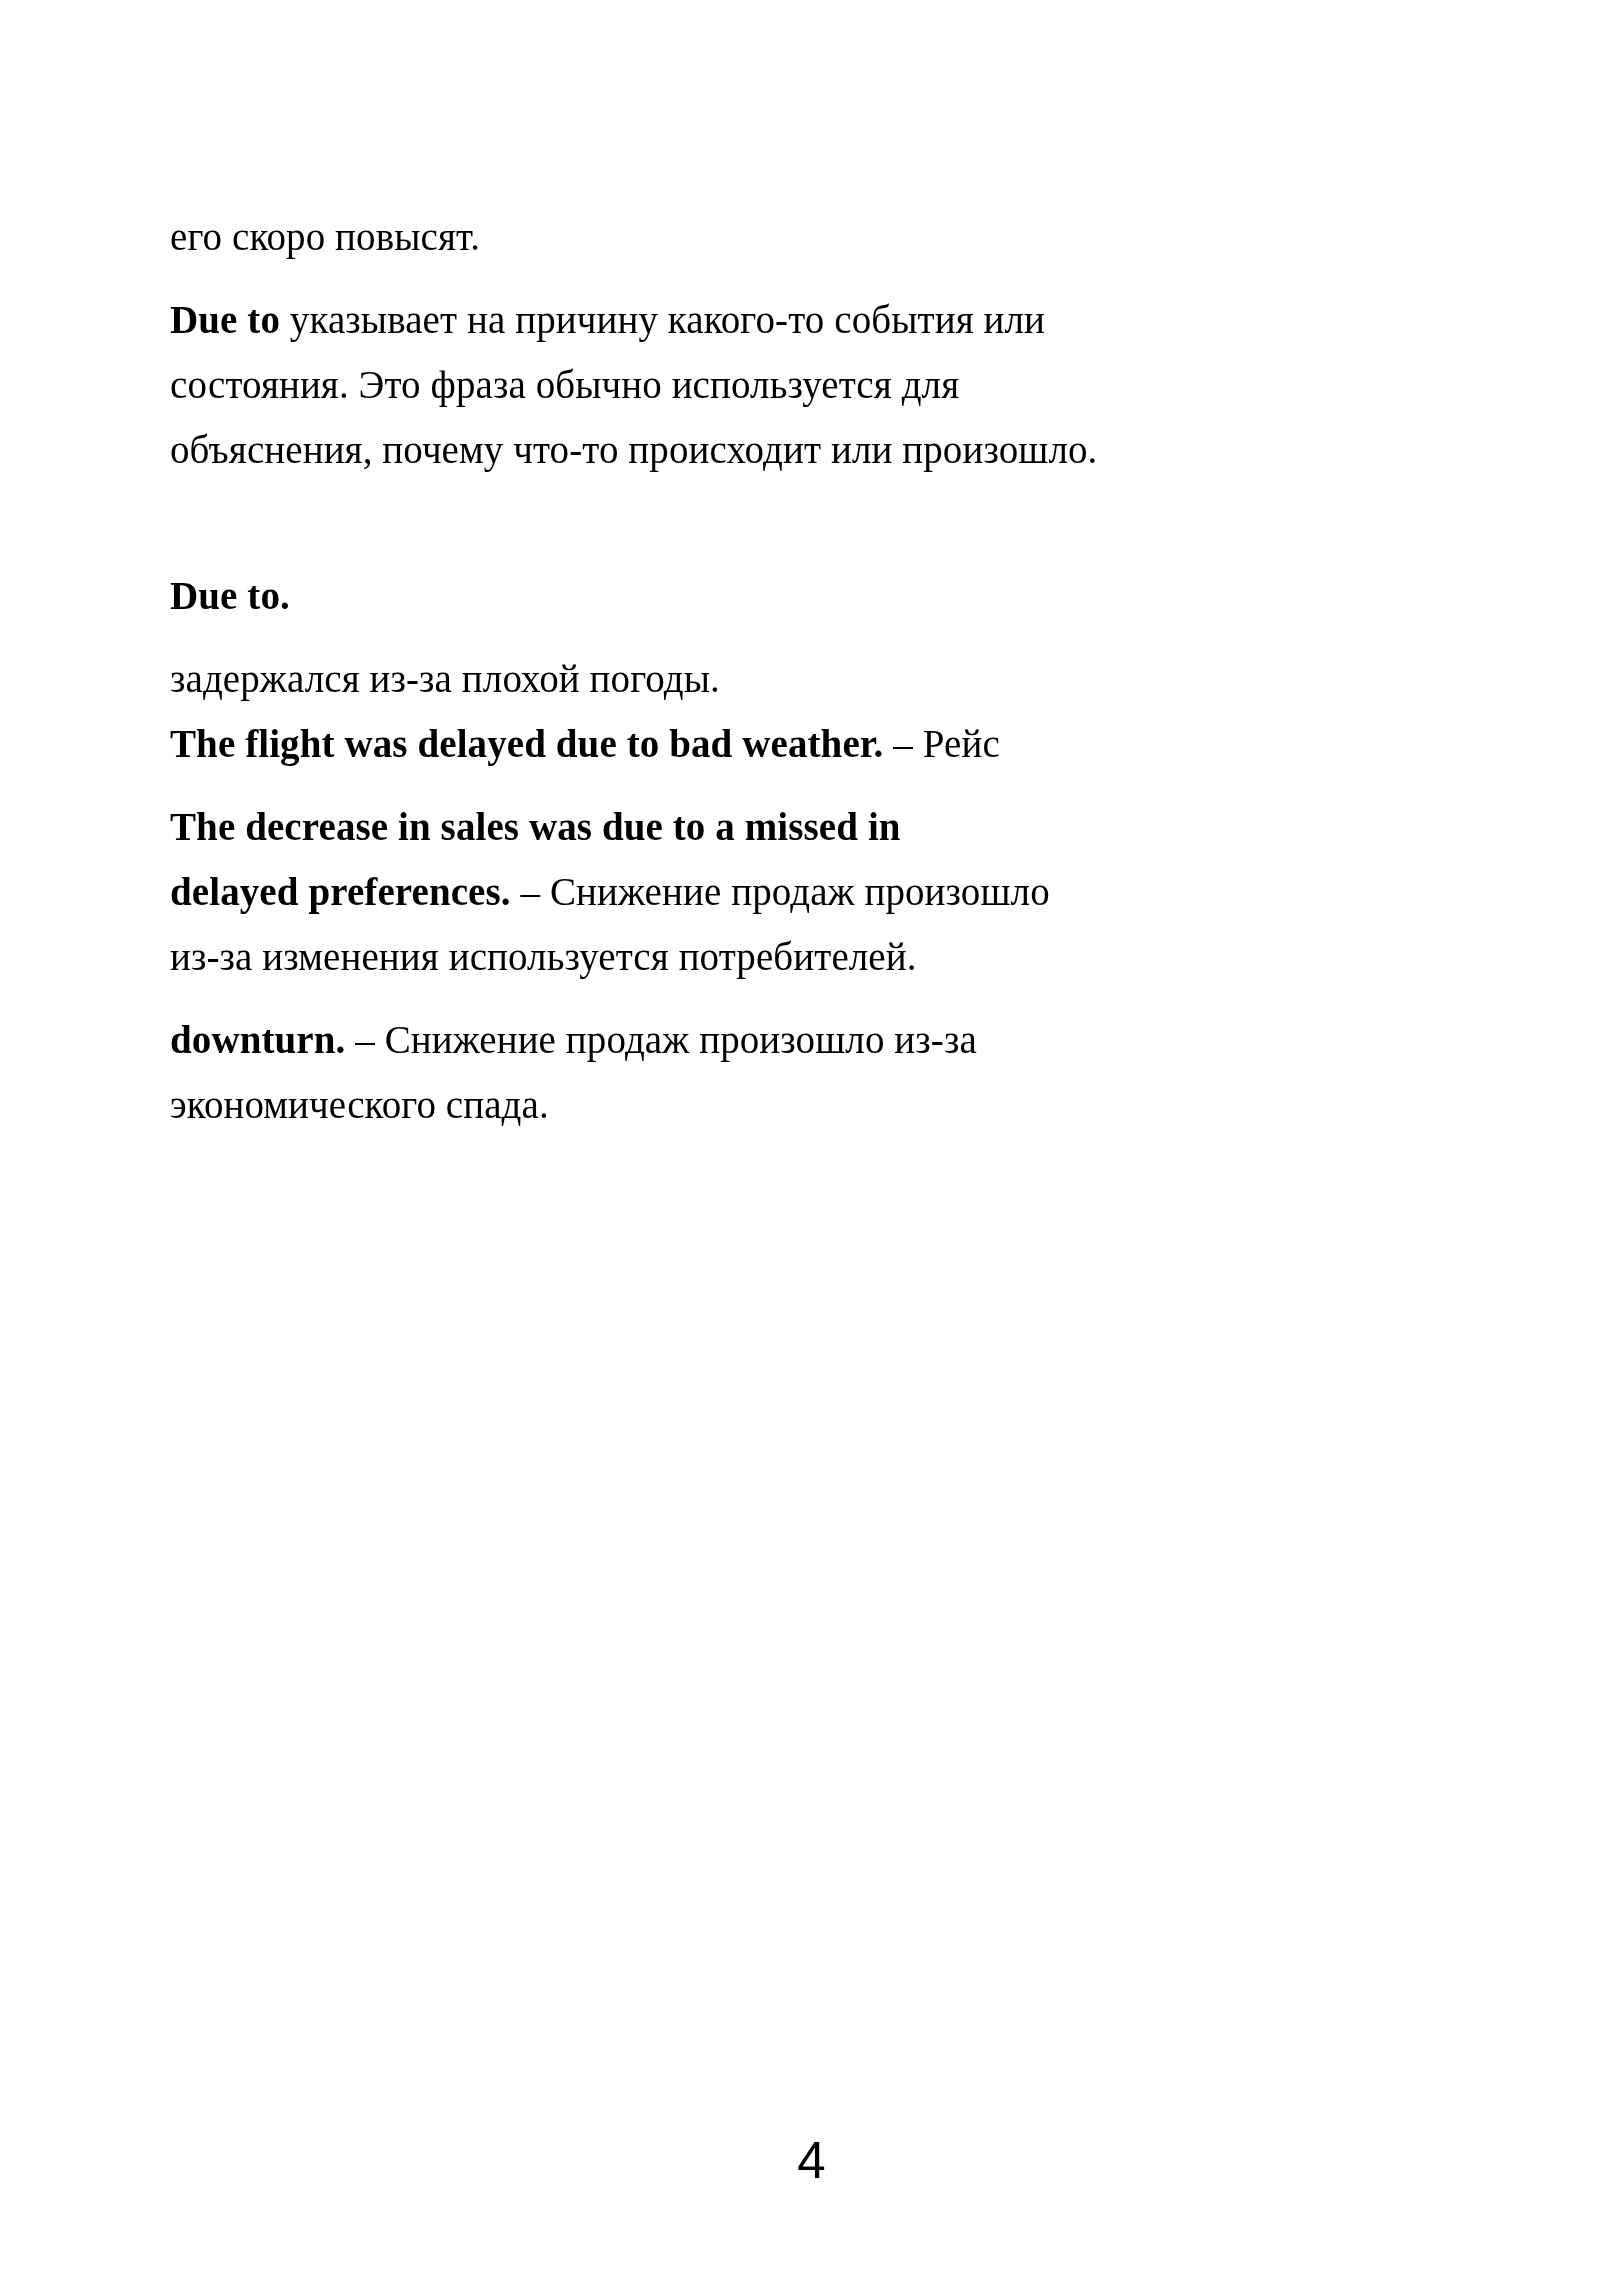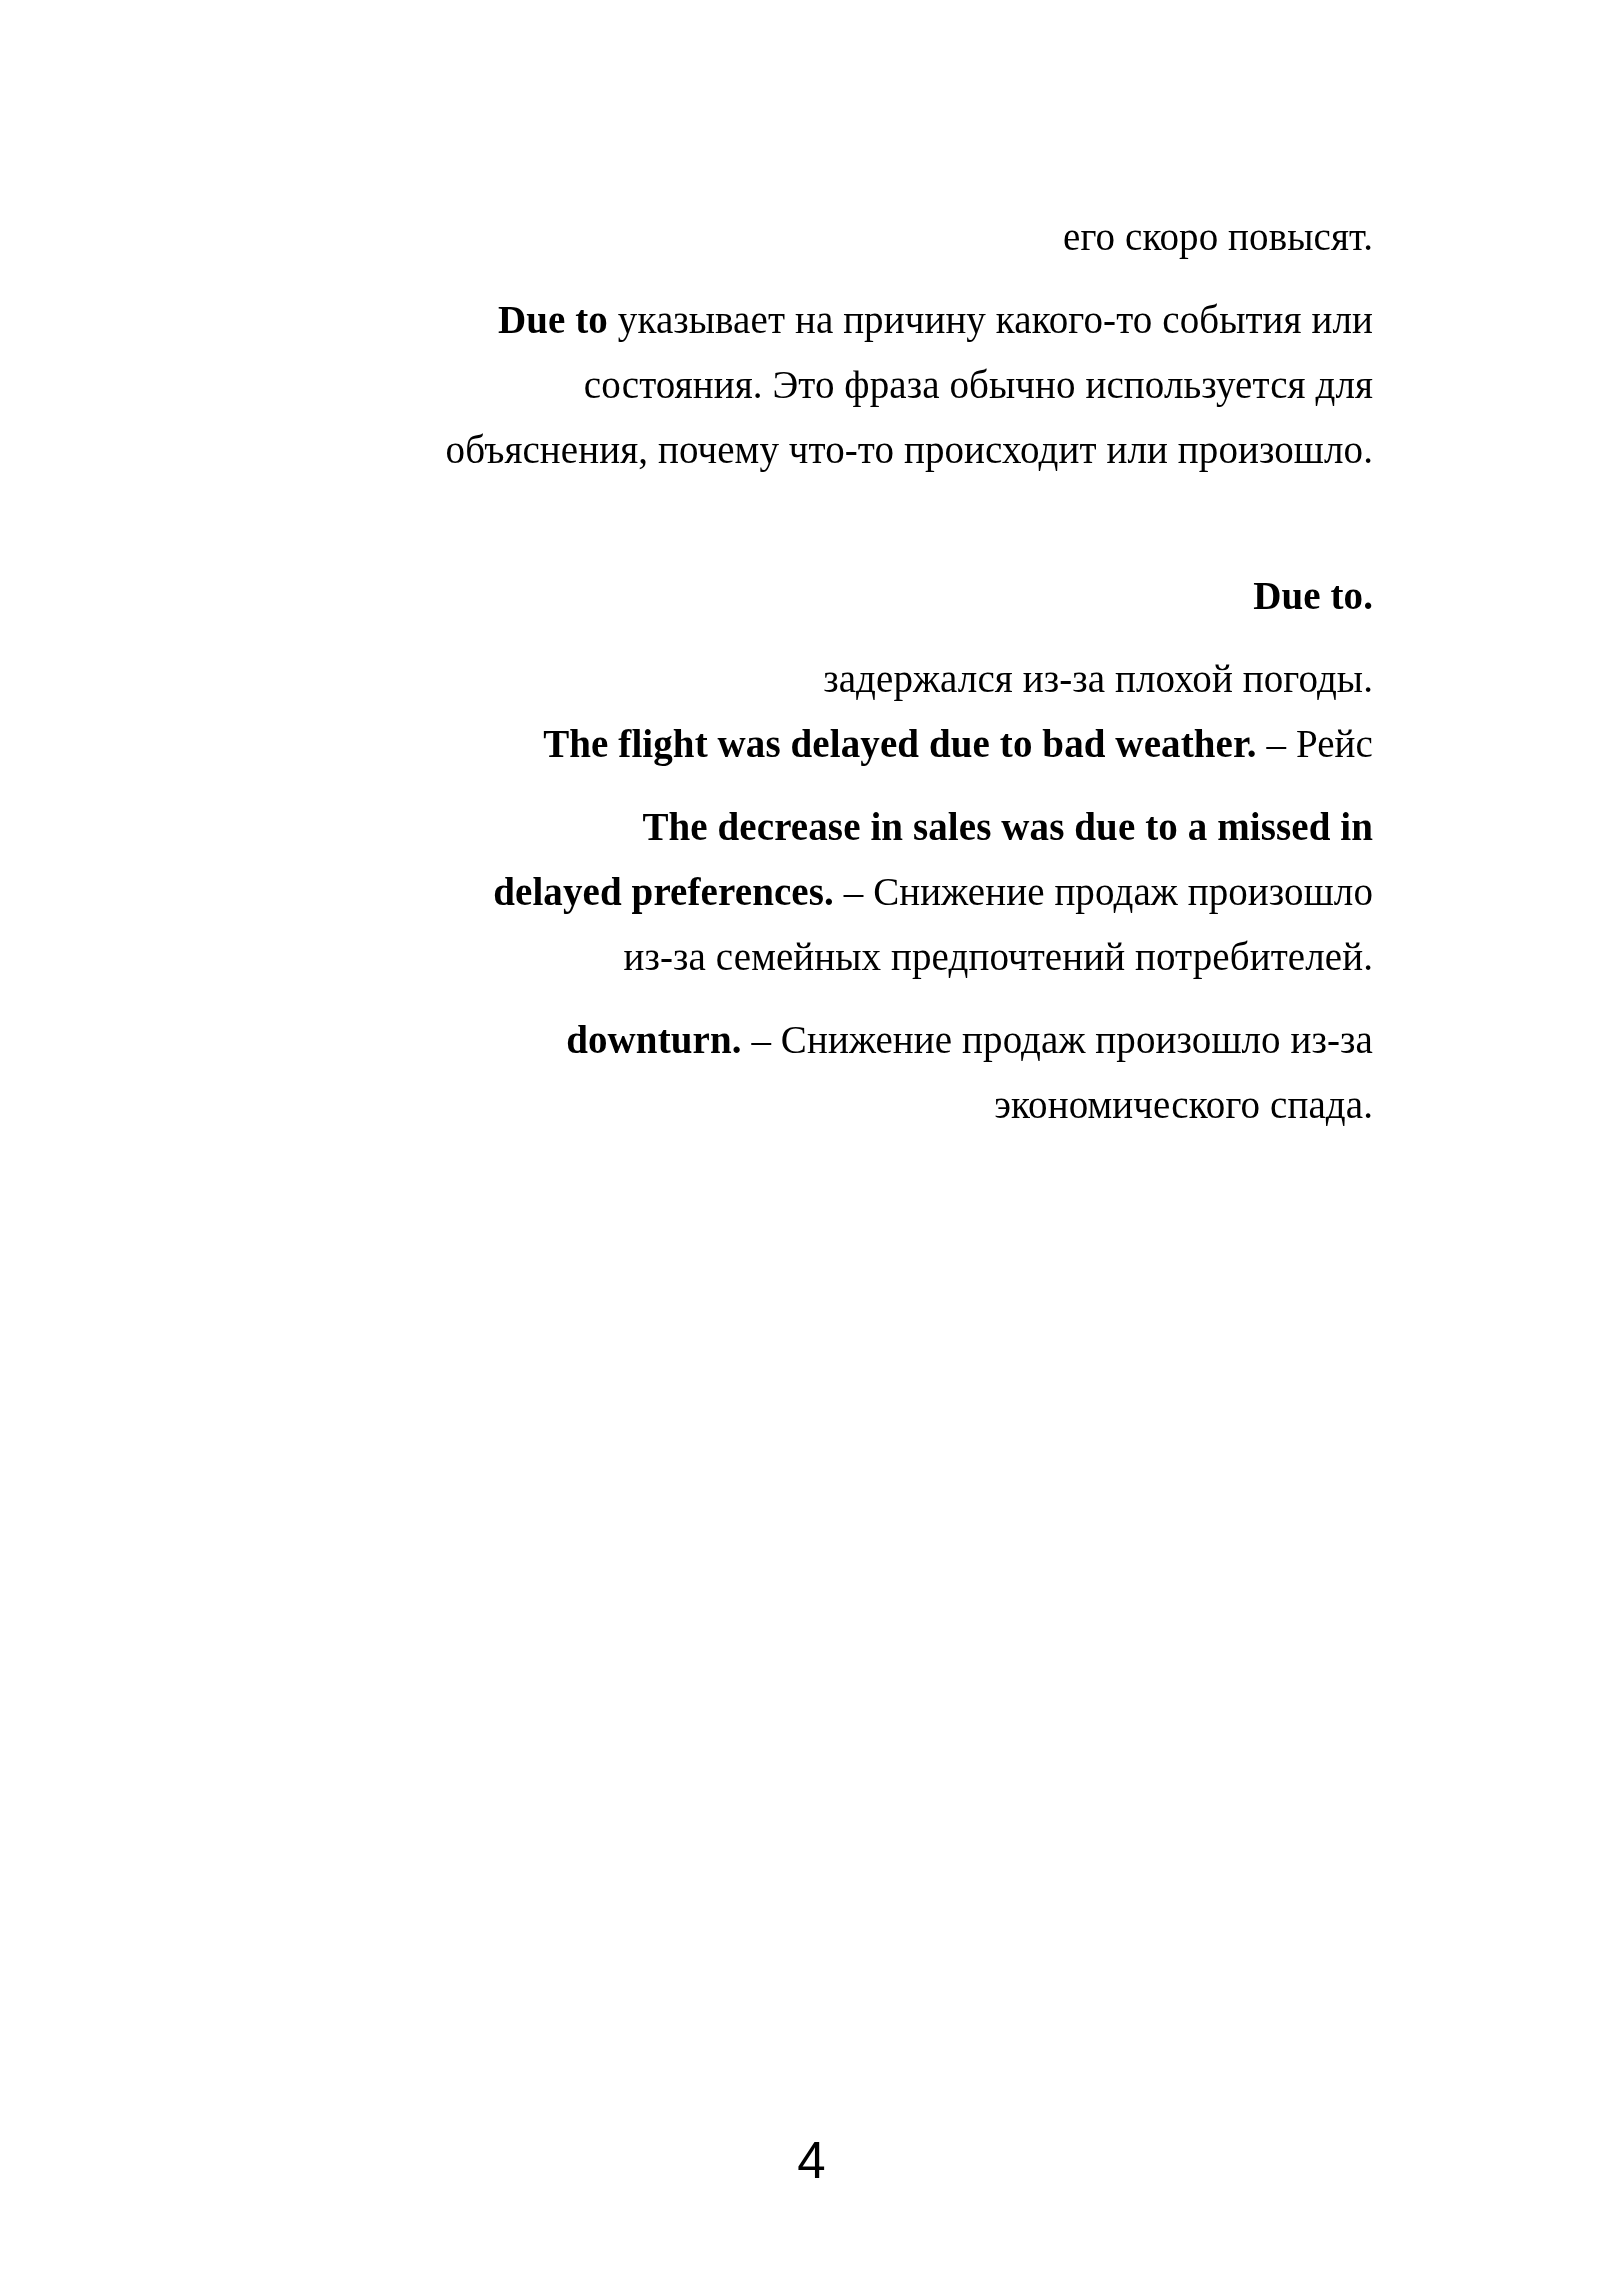--- a/index.html
+++ b/index.html
@@ -14,21 +14,20 @@
     background: #ffffff;
     color: #000000;
     overflow: hidden;
     font-family: "Liberation Serif", "DejaVu Serif", serif;
   }
   .content {
     position: absolute;
     left: 170px;
     top: 204px;
     width: 1203px;
-    text-align: right;
   }
   .block { margin: 0; }
   .block + .block { margin-top: 18px; }
   .block--heading { margin-top: 81px !important; }
   .line {
     display: block;
     white-space: nowrap;
     height: 65px;
     line-height: 65px;
     font-size: 39px;
@@ -63,21 +62,21 @@
       <div class="block block--heading">
         <div class="line"><span class="run run--bold">Due to.</span></div>
       </div>
       <div class="block">
         <div class="line"><span class="run">задержался из-за плохой погоды.</span></div>
         <div class="line"><span class="run run--bold">The flight was delayed due to bad weather.</span><span class="run"> – Рейс</span></div>
       </div>
       <div class="block">
         <div class="line"><span class="run run--bold">The decrease in sales was due to a missed in</span></div>
         <div class="line"><span class="run run--bold">delayed preferences.</span><span class="run"> – Снижение продаж произошло</span></div>
-        <div class="line"><span class="run">из-за семейных предпочтений потребителей.</span></div>
+        <div class="line"><span class="run">из-за изменения используется потребителей.</span></div>
       </div>
       <div class="block">
         <div class="line"><span class="run run--bold">downturn.</span><span class="run"> – Снижение продаж произошло из-за</span></div>
         <div class="line"><span class="run">экономического спада.</span></div>
       </div>
     </div>
   <div class="page-number">4</div>
 </div>
 
 

